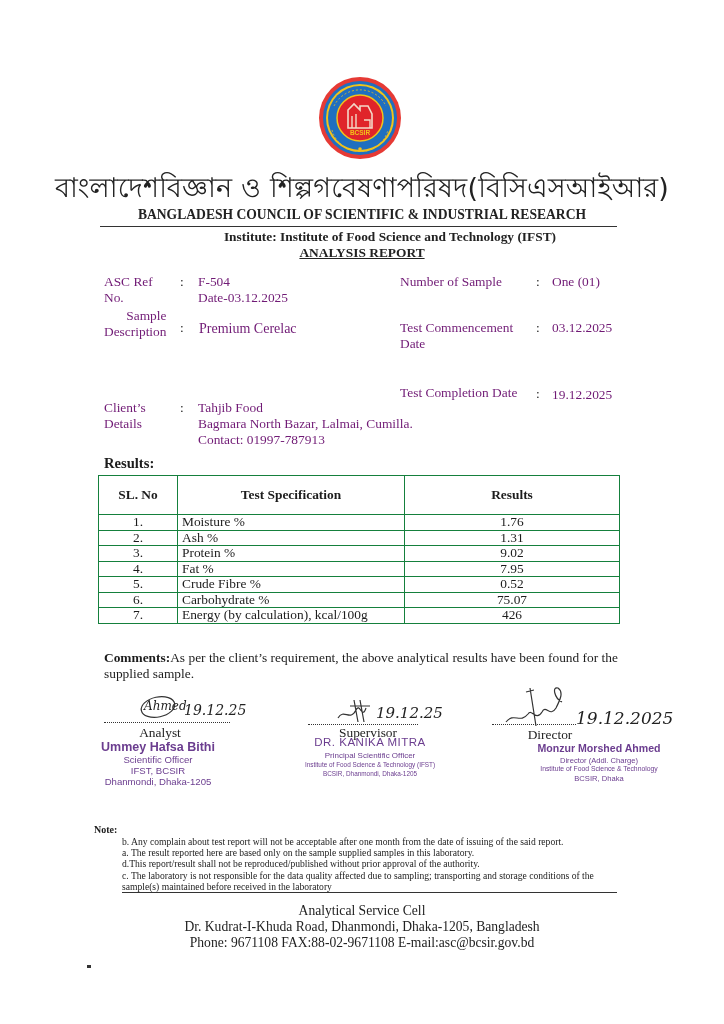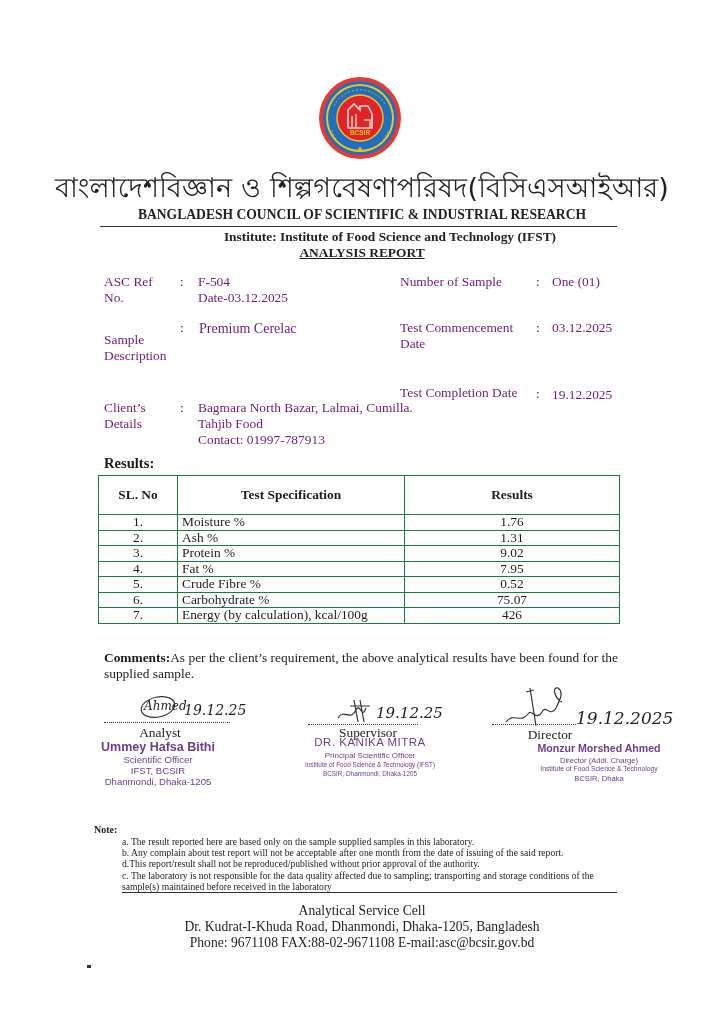--- a/index.html
+++ b/index.html
@@ -81,21 +81,21 @@
 <div class="abs colon" style="left:180px;top:274px;">:</div>
 <div class="abs lbl" style="left:198px;top:274px;">
   <div>F-504</div>
   <div>Date-03.12.2025</div>
 </div>
 
 <div class="abs lbl" style="left:400px;top:274px;">Number of Sample</div>
 <div class="abs colon" style="left:536px;top:274px;">:</div>
 <div class="abs lbl" style="left:552px;top:274px;">One (01)</div>
 
-<div class="abs lbl" style="left:104px;top:332px;">
+<div class="abs lbl" style="left:104px;top:308px;text-align:right;">
   <div>Sample</div>
   <div>Description</div>
 </div>
 <div class="abs colon" style="left:180px;top:320px;">:</div>
 <div class="abs lbl" style="left:199px;top:321px;font-size:14px;">Premium Cerelac</div>
 
 <div class="abs lbl" style="left:400px;top:320px;">
   <div>Test Commencement</div>
   <div>Date</div>
 </div>
@@ -105,22 +105,22 @@
 <div class="abs lbl" style="left:400px;top:385px;">Test Completion Date</div>
 <div class="abs colon" style="left:536px;top:386px;">:</div>
 <div class="abs lbl" style="left:552px;top:387px;">19.12.2025</div>
 
 <div class="abs lbl" style="left:104px;top:400px;">
   <div>Client’s</div>
   <div>Details</div>
 </div>
 <div class="abs colon" style="left:180px;top:400px;">:</div>
 <div class="abs lbl" style="left:198px;top:400px;">
+  <div>Tahjib Food</div>
   <div>Bagmara North Bazar, Lalmai, Cumilla.</div>
-  <div>Tahjib Food</div>
   <div>Contact: 01997-787913</div>
 </div>
 
 <div class="abs results-heading">Results:</div>
 
 <table class="res">
   <thead>
     <tr>
       <th style="width:78px;">SL. No</th>
       <th style="width:226px;">Test Specification</th>
@@ -205,22 +205,22 @@
   <div class="abs sign-line" style="left:6px;top:44px;width:84px;"></div>
   <div class="abs role" style="left:34px;width:60px;top:47px;">Director</div>
   <div class="abs purple" style="left:38px;width:150px;top:62px;font-size:10.6px;font-weight:bold;">Monzur Morshed Ahmed</div>
   <div class="abs purple" style="left:38px;width:150px;top:76px;font-size:7.6px;">Director (Addl. Charge)</div>
   <div class="abs purple" style="left:38px;width:150px;top:85px;font-size:6.8px;">Institute of Food Science &amp; Technology</div>
   <div class="abs purple" style="left:38px;width:150px;top:94px;font-size:7.6px;">BCSIR, Dhaka</div>
 </div>
 
 <div class="abs note-label">Note:</div>
 <div class="abs notes">
+  <div>b. Any complain about test report will not be acceptable after one month from the date of issuing of the said report.</div>
   <div>a. The result reported here are based only on the sample supplied samples in this laboratory.</div>
-  <div>b. Any complain about test report will not be acceptable after one month from the date of issuing of the said report.</div>
   <div>d.This report/result shall not be reproduced/published without prior approval of the authority.</div>
   <div>c. The laboratory is not responsible for the data quality affected due to sampling; transporting and storage conditions of the sample(s) maintained before received in the laboratory</div>
 </div>
 <div class="abs rule-notes"></div>
 
 <div class="abs footer">
   <div>Analytical Service Cell</div>
   <div>Dr. Kudrat-I-Khuda Road, Dhanmondi, Dhaka-1205, Bangladesh</div>
   <div>Phone: 9671108 FAX:88-02-9671108 E-mail:asc@bcsir.gov.bd</div>
 </div>

